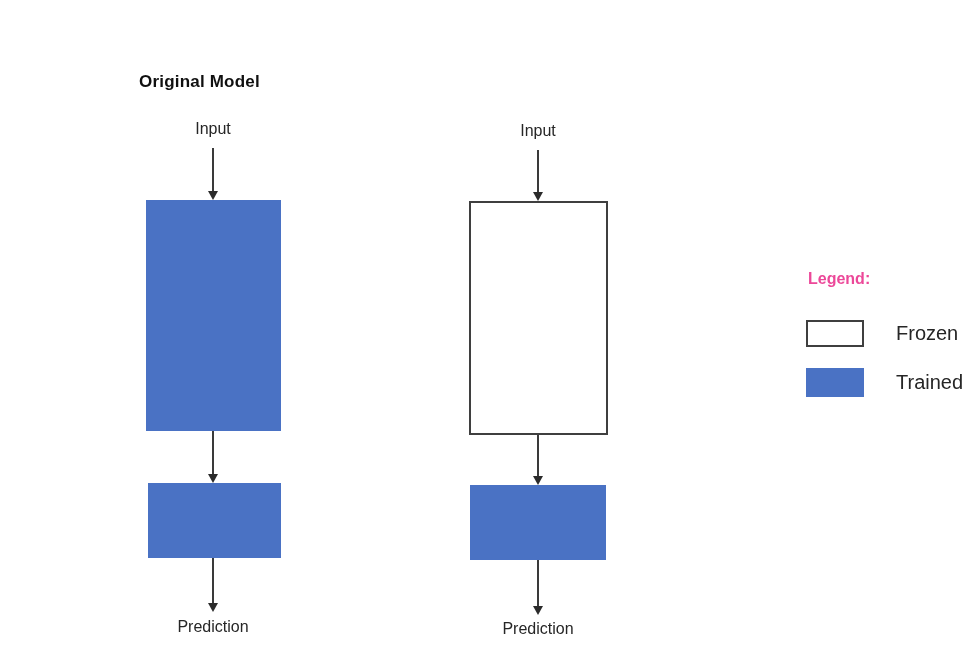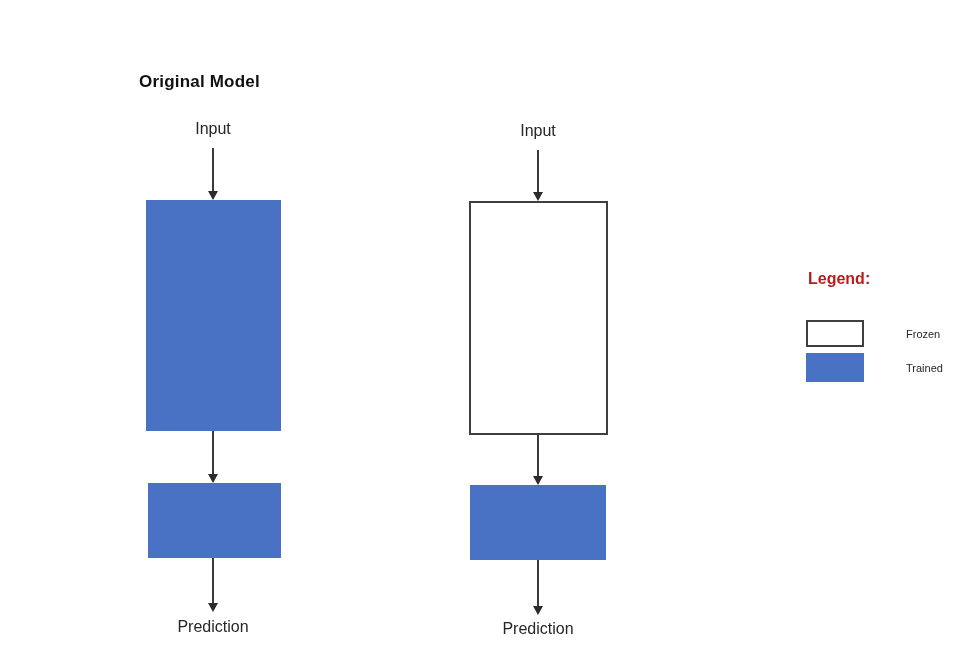--- a/index.html
+++ b/index.html
@@ -86,50 +86,50 @@
     border-top: 9px solid #2b2b2b;
   }
 
   
   .legend-title {
     position: absolute;
     left: 808px;
     top: 270px;
     font-weight: bold;
     font-size: 16px;
-    color: #b91c1c;
+    color: #ec4899;
     white-space: nowrap;
   }
   .legend-row {
     position: absolute;
     left: 806px;
     display: flex;
     align-items: center;
   }
   #legend-row-frozen { top: 320px; }
-  #legend-row-trained { top: 353px; }
+  #legend-row-trained { top: 368px; }
 
   .swatch {
     box-sizing: border-box;
     width: 58px;
     height: 27px;
     flex: 0 0 auto;
   }
   .swatch.frozen {
     background: #ffffff;
     border: 2px solid #3f3f3f;
   }
   .swatch.trained {
     background: #4a72c4;
     border: 1px solid #4a72c4;
     height: 29px;
   }
   .legend-label {
-    margin-left: 42px;
-    font-size: 11px;
+    margin-left: 32px;
+    font-size: 20px;
     color: #262626;
     white-space: nowrap;
   }
 </style>
 </head>
 <body>
 
 <div class="canvas">
 
   <div class="col-title" id="title-original">Original Model</div>

